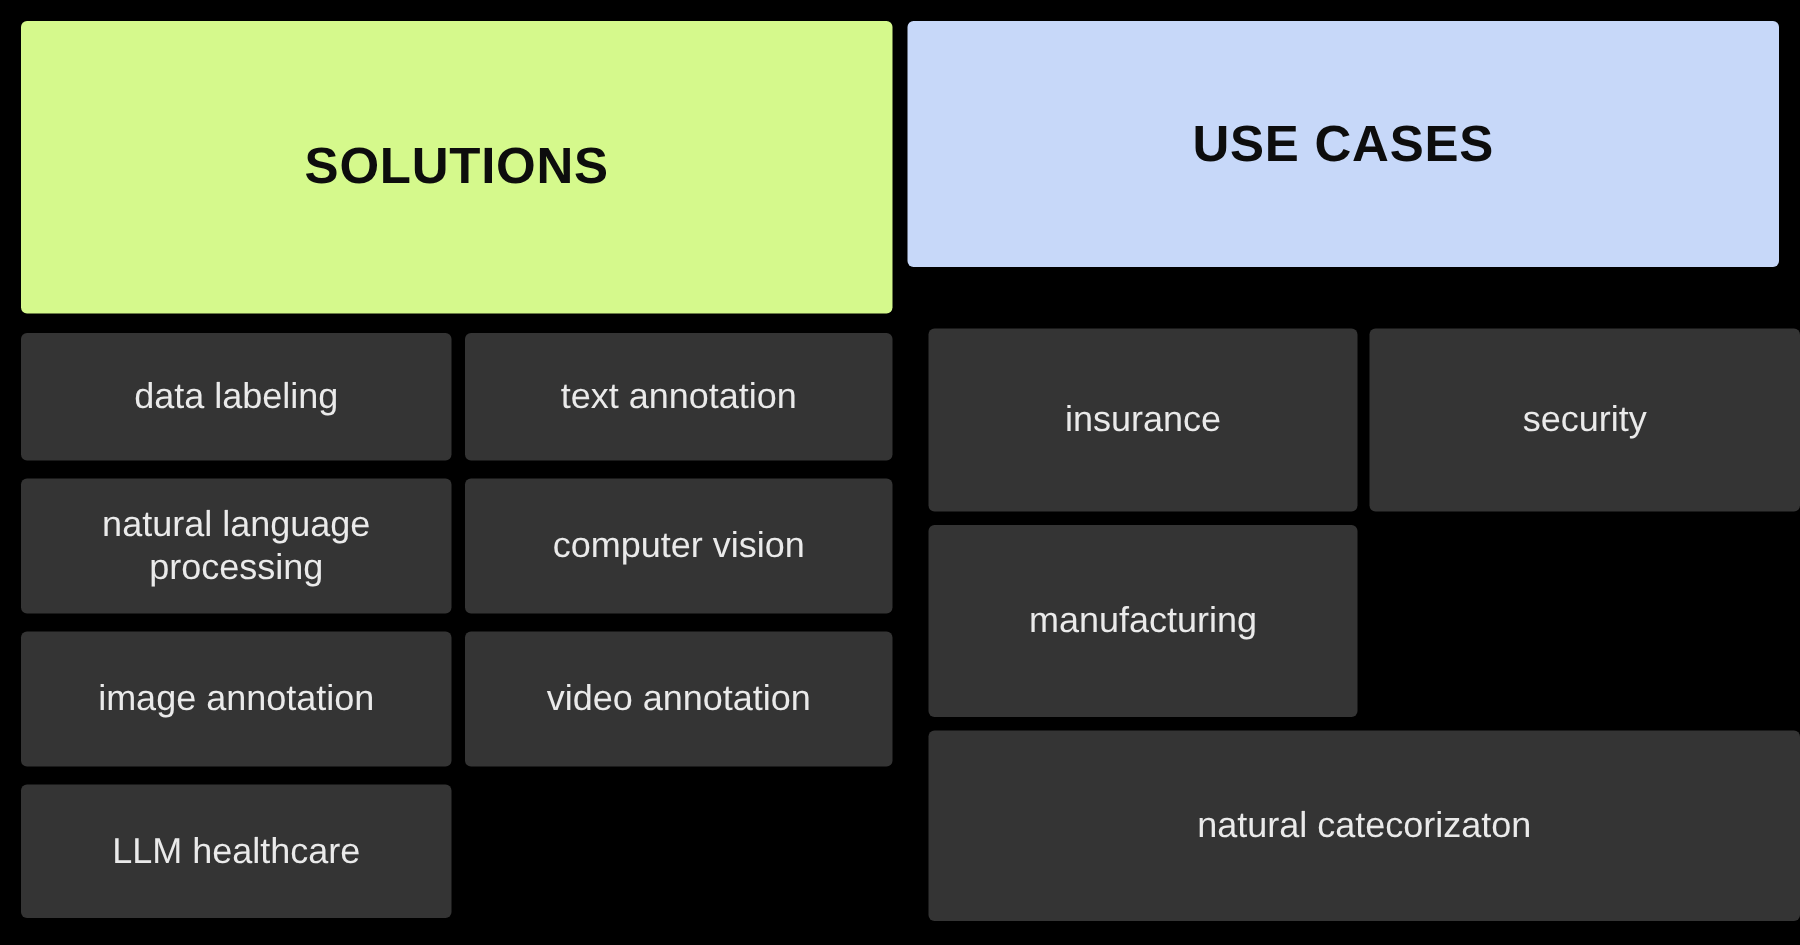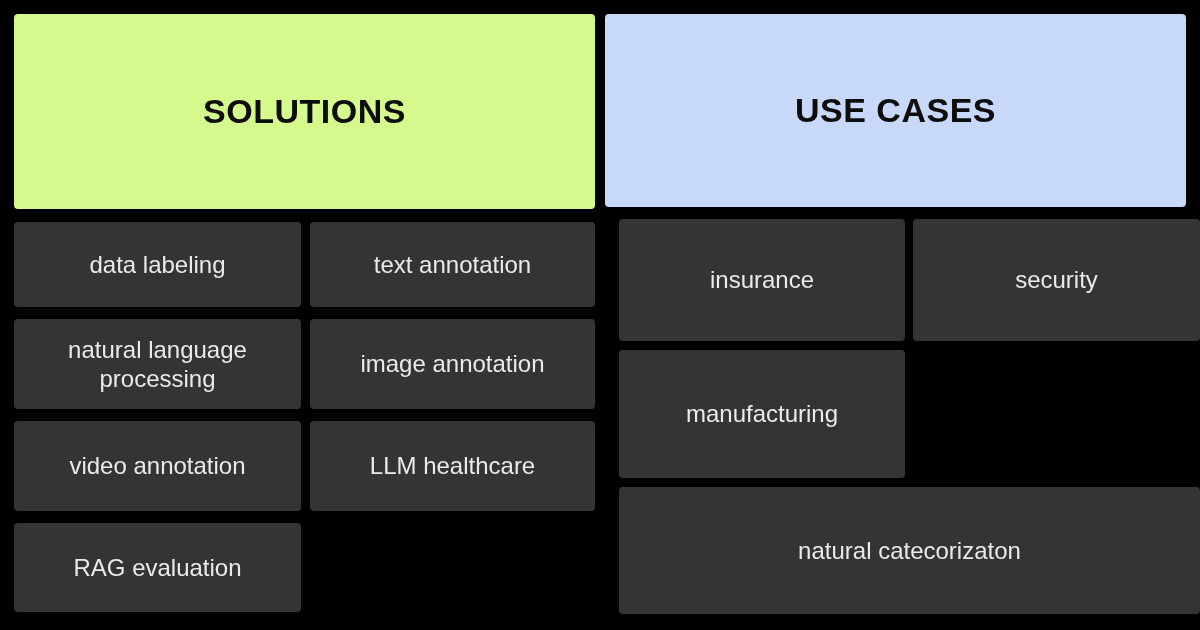--- a/index.html
+++ b/index.html
@@ -33,21 +33,21 @@
     font-weight:700;
     letter-spacing:0.5px;
     color:var(--header-text);
   }
   .header-solutions{
     left:14px;width:581px;
     background:var(--solutions-header-bg);
   }
   .header-usecases{
     left:605px;width:581px;
-    height:193px;
+    height:164px;
     background:var(--use-cases-header-bg);
   }
   .grid{
     position:absolute;
     display:grid;
   }
   .grid-solutions{
     left:14px;top:222px;width:460px;
     grid-template-columns:287px 285px;
     grid-template-rows:85px 90px 90px 89px;
@@ -92,30 +92,30 @@
     <div class="tile">
       <span>data labeling</span>
     </div>
     <div class="tile">
       <span>text annotation</span>
     </div>
     <div class="tile">
       <span>natural language processing</span>
     </div>
     <div class="tile">
+      <span>computer vision</span>
+    </div>
+    <div class="tile">
       <span>image annotation</span>
     </div>
     <div class="tile">
       <span>video annotation</span>
     </div>
     <div class="tile">
       <span>LLM healthcare</span>
-    </div>
-    <div class="tile">
-      <span>RAG evaluation</span>
     </div>
   </div>
 
   <div class="grid grid-usecases">
     <div class="tile">
       <span>insurance</span>
     </div>
     <div class="tile">
       <span>security</span>
     </div>

